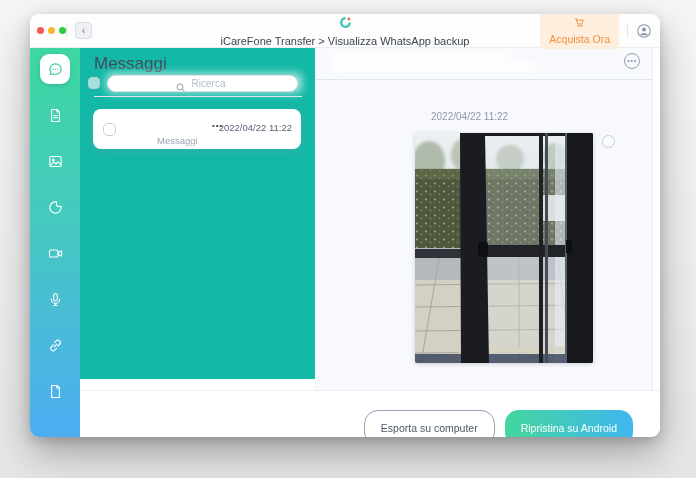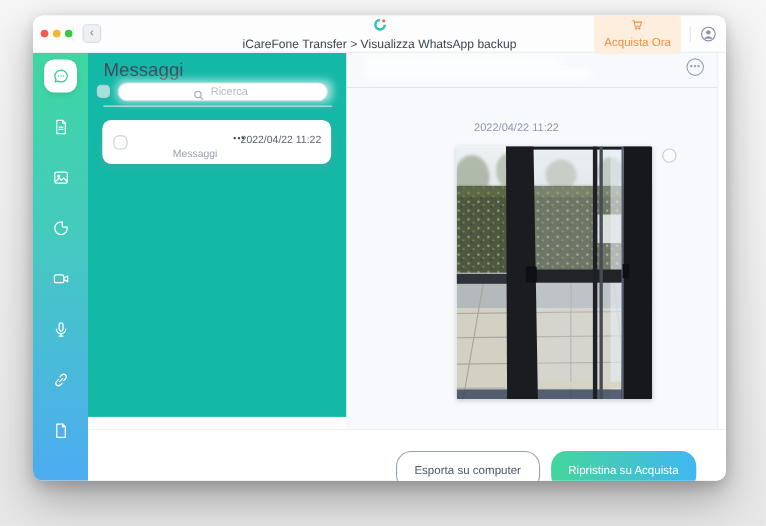--- a/index.html
+++ b/index.html
@@ -281,16 +281,16 @@
         <rect x="63" y="109" width="10" height="15" rx="2" fill="#0e0f13"></rect>
         <rect x="151" y="107" width="6" height="13" fill="#0e0f13"></rect>
       </svg>
     </div>
     <div class="photo-check"></div>
     <div class="scroll-strip"></div>
   </div>
 
   <div class="bottombar">
     <div class="btn outline">Esporta su computer</div>
-    <div class="btn primary">Ripristina su Acquista</div>
+    <div class="btn primary">Ripristina su Android</div>
   </div>
 
 </div>
 
 </body></html>

